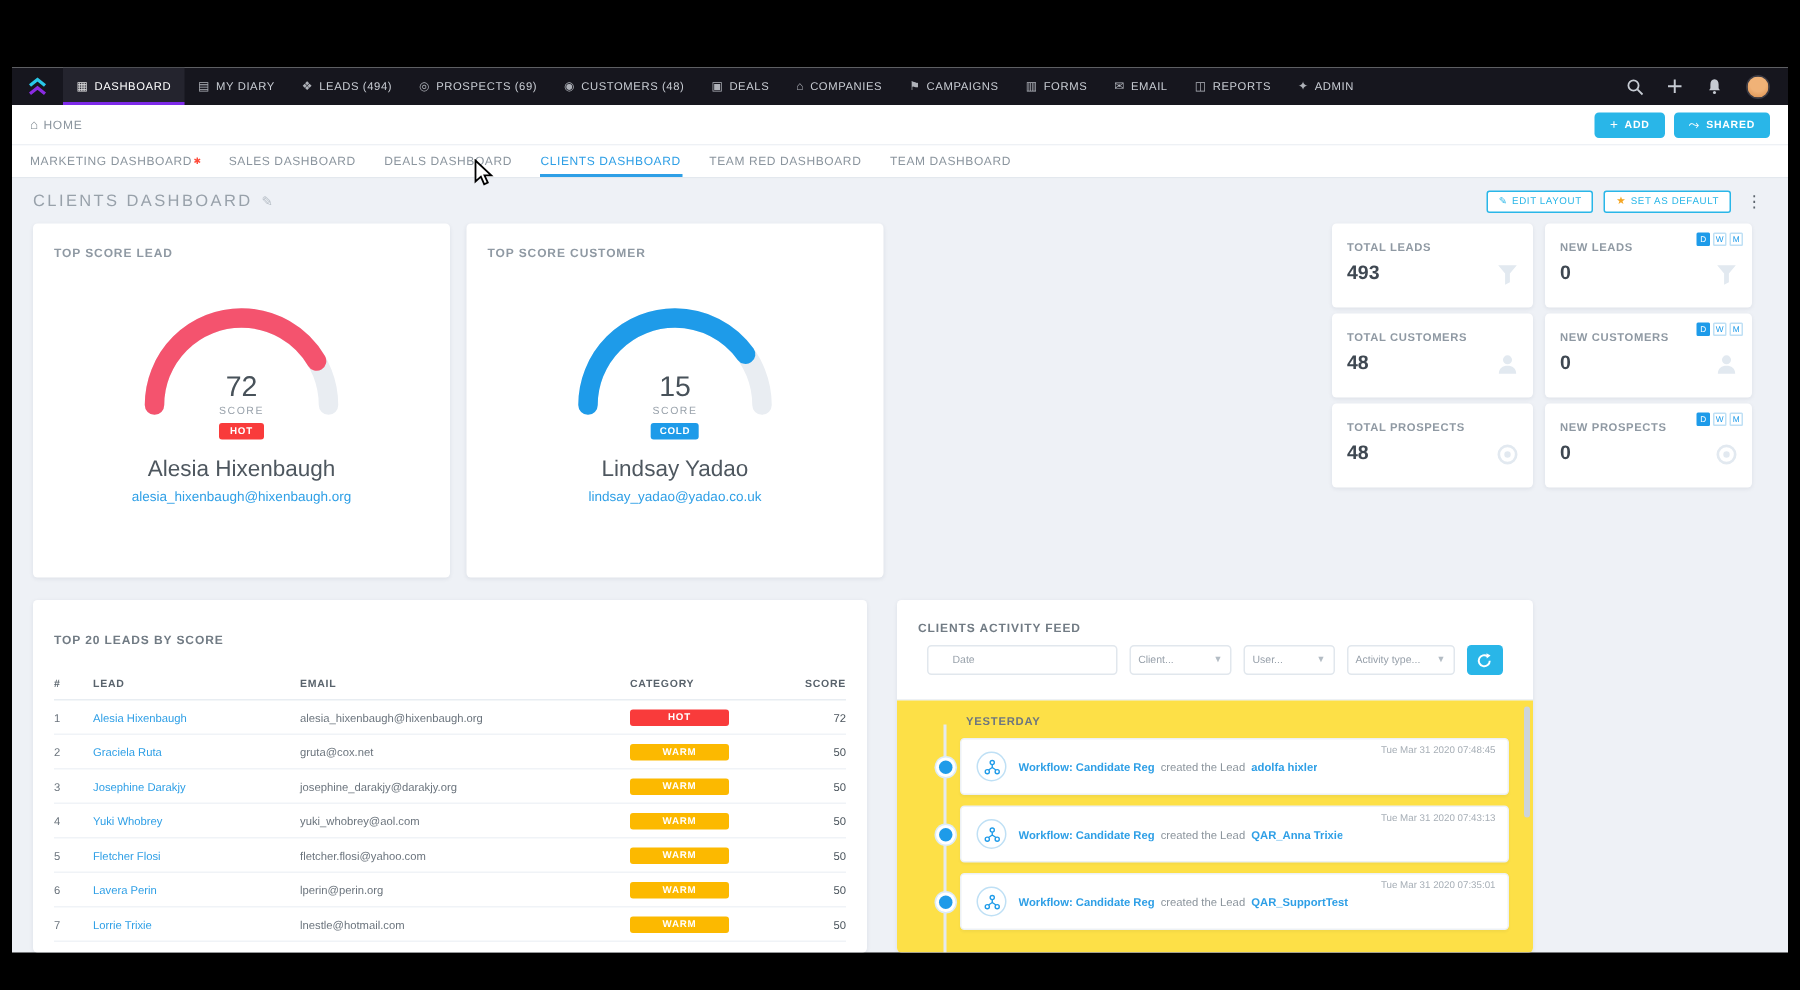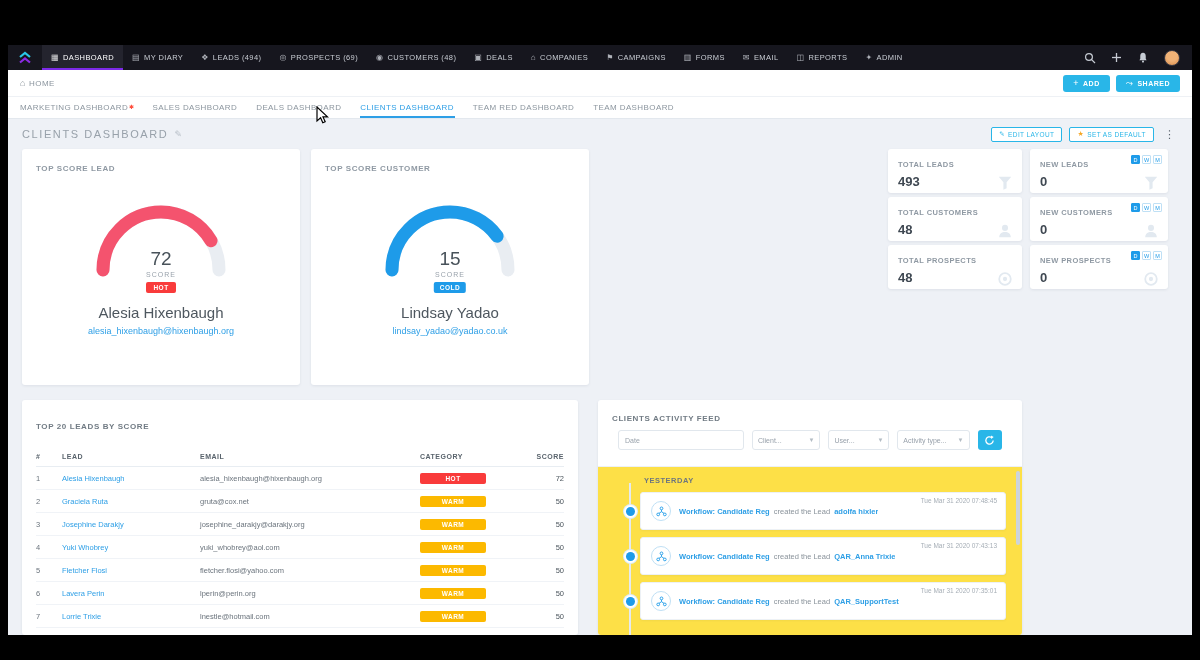--- a/index.html
+++ b/index.html
@@ -54,21 +54,21 @@
   .gc-value { position:absolute; top:99px; left:0; width:100%; text-align:center; font-size:19px; color:#48525a; }
   .gc-score { position:absolute; top:122px; left:0; width:100%; text-align:center; font-size:7px; color:#9aa3ac; letter-spacing:1px; }
   .gc-badge { position:absolute; top:133px; left:50%; transform:translateX(-50%); min-width:30px; padding:0 6px; height:11px; line-height:11px; border-radius:2px; color:#fff; font-size:6.5px; font-weight:bold; text-align:center; letter-spacing:.5px; }
   .gc-name { position:absolute; top:155px; left:0; width:100%; text-align:center; font-size:15px; color:#4e575f; }
   .gc-email { position:absolute; top:177px; left:0; width:100%; text-align:center; font-size:9px; color:#2e9fe6; cursor:pointer; text-decoration:none; display:block; }
 
   
   .stats-col { position:absolute; top:104px; display:flex; flex-direction:column; gap:4px; }
   .stats-col1 { left:880px; width:134px; }
   .stats-col2 { left:1022px; width:138px; }
-  .stat-card { position:relative; width:100%; height:44px; background:#fff; border-radius:3px; box-shadow:0 1px 3px rgba(25,40,60,.08); }
+  .stat-card { position:relative; width:100%; height:56px; background:#fff; border-radius:3px; box-shadow:0 1px 3px rgba(25,40,60,.08); }
   .stat-title { position:absolute; top:11px; left:10px; font-size:7.5px; font-weight:bold; color:#8f99a3; letter-spacing:.4px; }
   .stat-value { position:absolute; top:25px; left:10px; font-size:13px; font-weight:bold; color:#3f4852; }
   .stat-icon { position:absolute; right:9px; top:26px; }
   .stat-toggles { position:absolute; top:6px; right:6px; display:flex; gap:2px; }
   .tg { width:9px; height:9px; font-size:5.5px; display:flex; align-items:center; justify-content:center; border:1px solid #bfe0f5; color:#1e9be9; background:#fff; border-radius:1px; cursor:pointer; }
   .tg.active { background:#1e9be9; color:#fff; border-color:#1e9be9; }
 
   
   .table-card { left:14px; top:355px; width:556px; height:235px; overflow:hidden; }
   .lt-title { position:absolute; top:22px; left:14px; font-size:8px; font-weight:bold; color:#717b84; letter-spacing:.6px; }
@@ -81,21 +81,21 @@
   .lt-table .c-cat { width:96px; }
   .lt-table .c-score { width:48px; text-align:right; }
   .lead-link { color:#2e9fe6; cursor:pointer; text-decoration:none; }
   td.c-score { color:#4a545c; }
   .cat-badge { display:inline-block; width:66px; height:11px; line-height:11px; text-align:center; border-radius:2px; color:#fff; font-size:6.5px; font-weight:bold; letter-spacing:.5px; }
 
   
   .feed-card { left:590px; top:355px; width:424px; height:235px; overflow:hidden; }
   .af-title { position:absolute; top:14px; left:14px; font-size:8px; font-weight:bold; color:#717b84; letter-spacing:.6px; }
   .feed-filters { position:absolute; top:30px; left:20px; right:20px; height:20px; display:flex; gap:8px; align-items:center; }
-  .f-input { width:133px; height:20px; border:1px solid #e1e7ed; border-radius:3px; font-size:7px; color:#68727b; padding:0 6px; background:#fff; font-family:"Liberation Sans", sans-serif; }
+  .f-input { width:133px; height:20px; border:1px solid #e1e7ed; border-radius:3px; font-size:7px; color:#68727b; padding:0 16px; background:#fff; font-family:"Liberation Sans", sans-serif; }
   .f-input::placeholder { color:#9aa3ac; }
   .f-select { height:20px; border:1px solid #e1e7ed; border-radius:3px; font-size:7px; color:#98a1ab; background:#fff; display:flex; align-items:center; justify-content:space-between; padding:0 5px; cursor:pointer; }
   .f-caret { color:#b3bcc4; font-size:6px; margin-left:4px; }
   .f-client { width:72px; } .f-user { width:64px; } .f-type { width:76px; }
   .f-refresh { margin-left:auto; width:26px; height:20px; background:#29b6e8; border:none; border-radius:3px; display:flex; align-items:center; justify-content:center; cursor:pointer; }
 
   .feed-body { position:absolute; left:0; right:0; top:66px; bottom:0; background:#fde047; border-top:1px solid #edf1f5; }
   .feed-body::before { content:""; position:absolute; left:31px; top:16px; bottom:0; width:2px; background:#e5eaef; }
   .feed-group-label { margin:9px 0 7px 46px; font-size:7.5px; font-weight:bold; color:#6d767f; letter-spacing:.5px; }
   .feed-entries { position:relative; margin:0 16px 0 42px; display:flex; flex-direction:column; gap:7px; }

